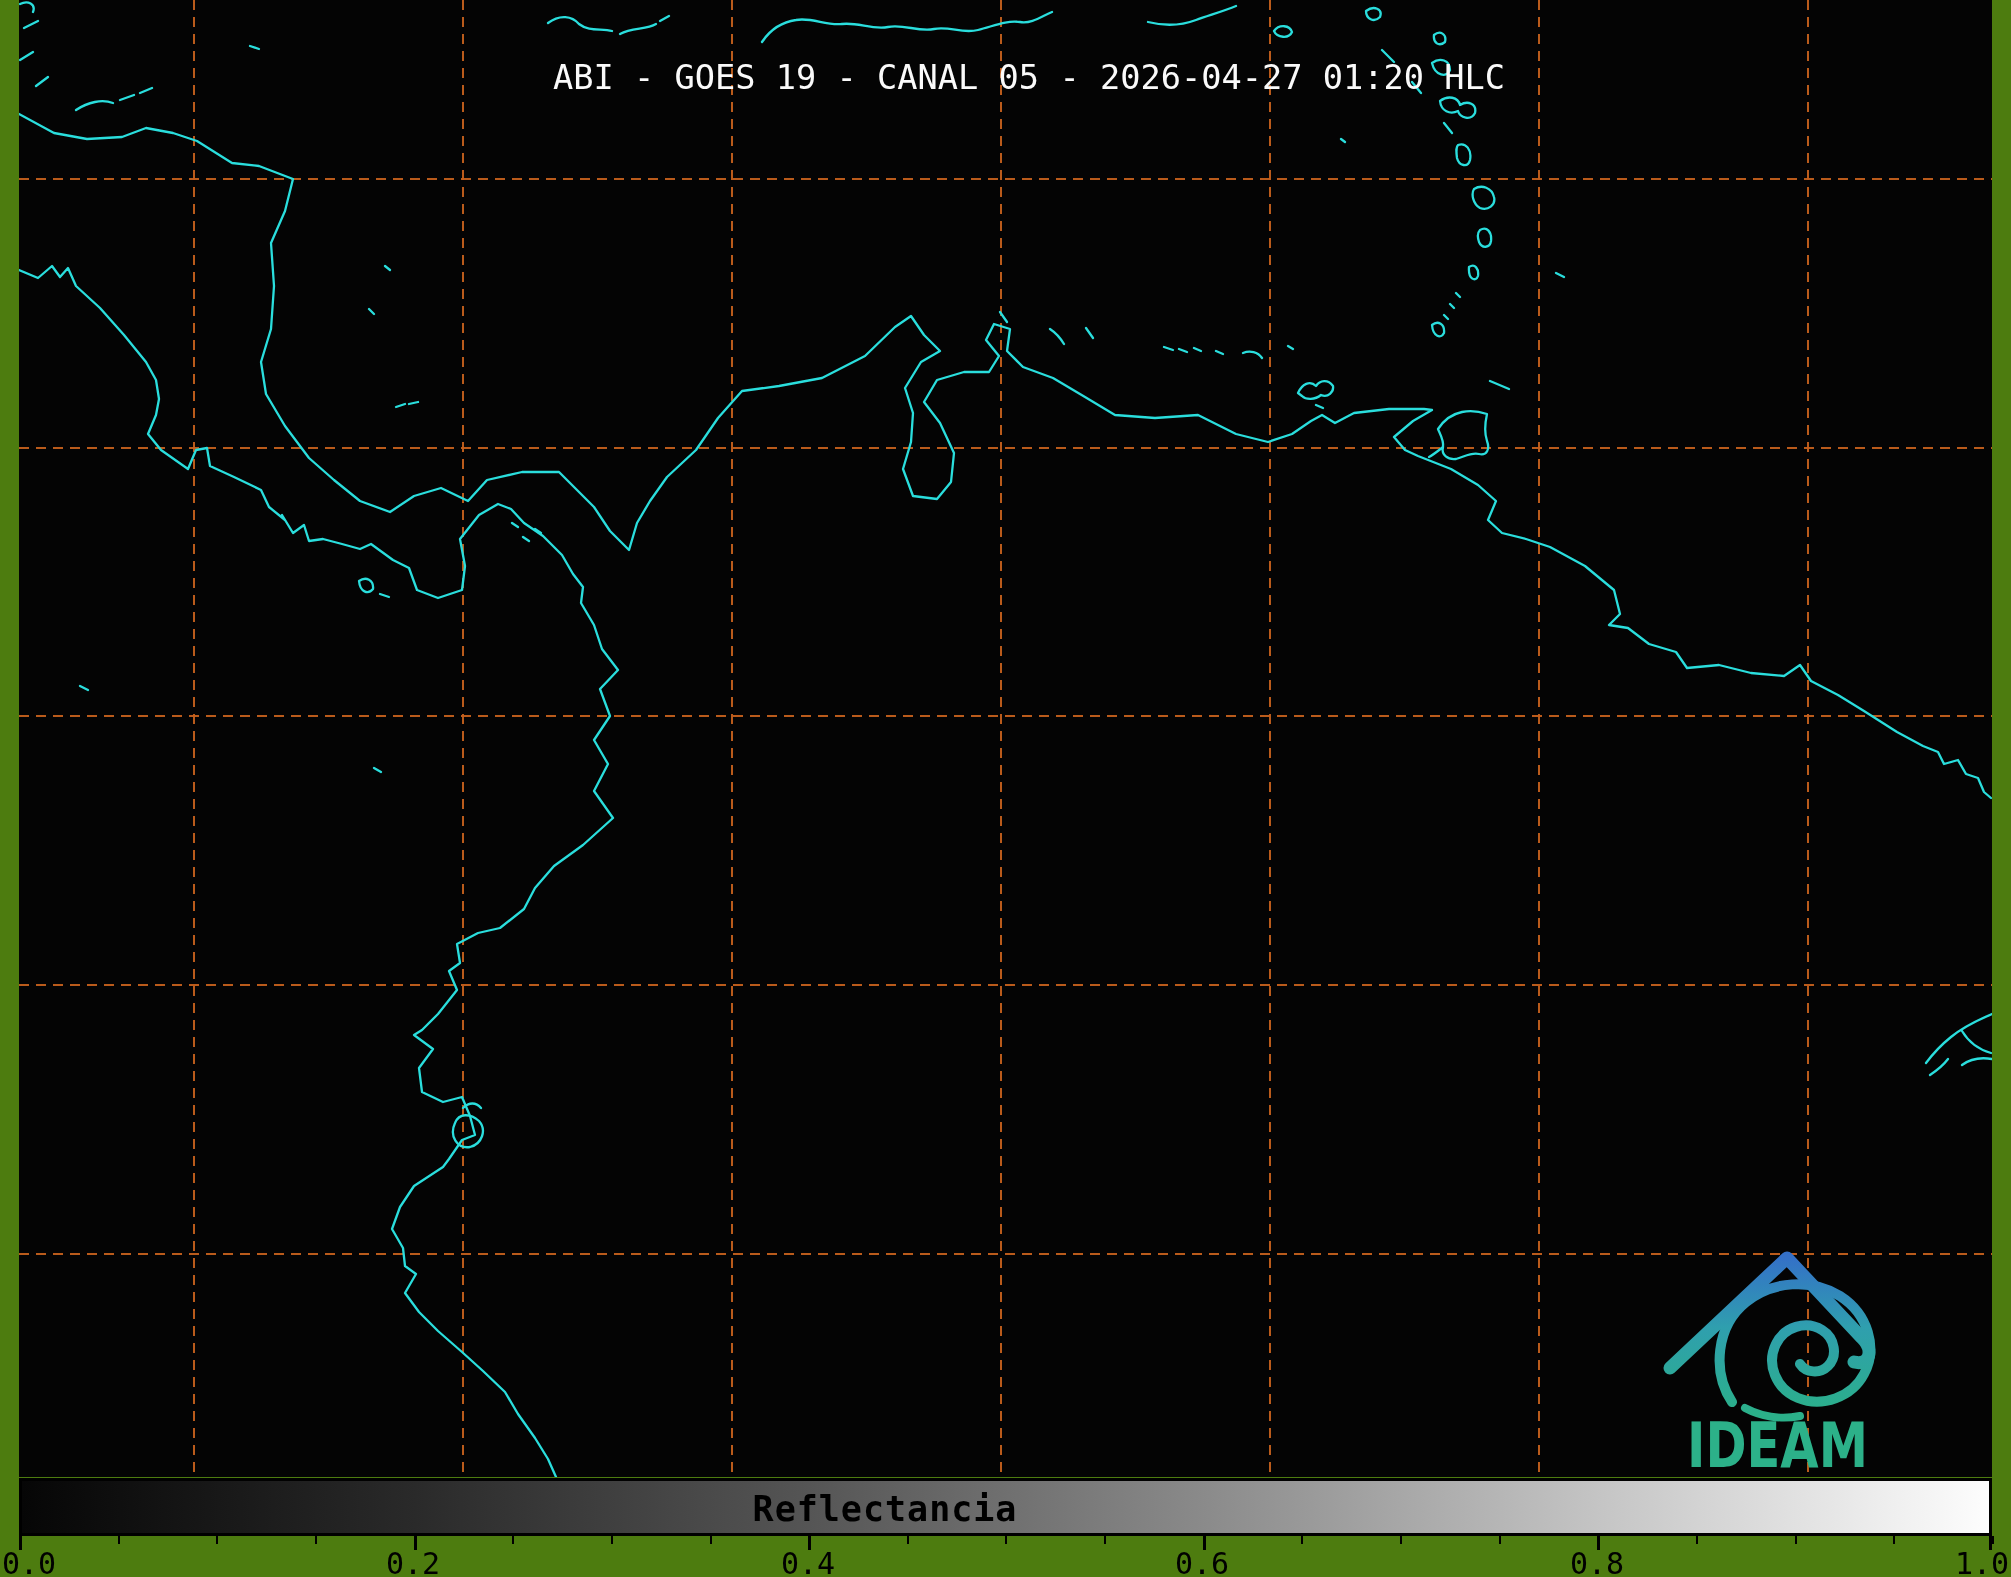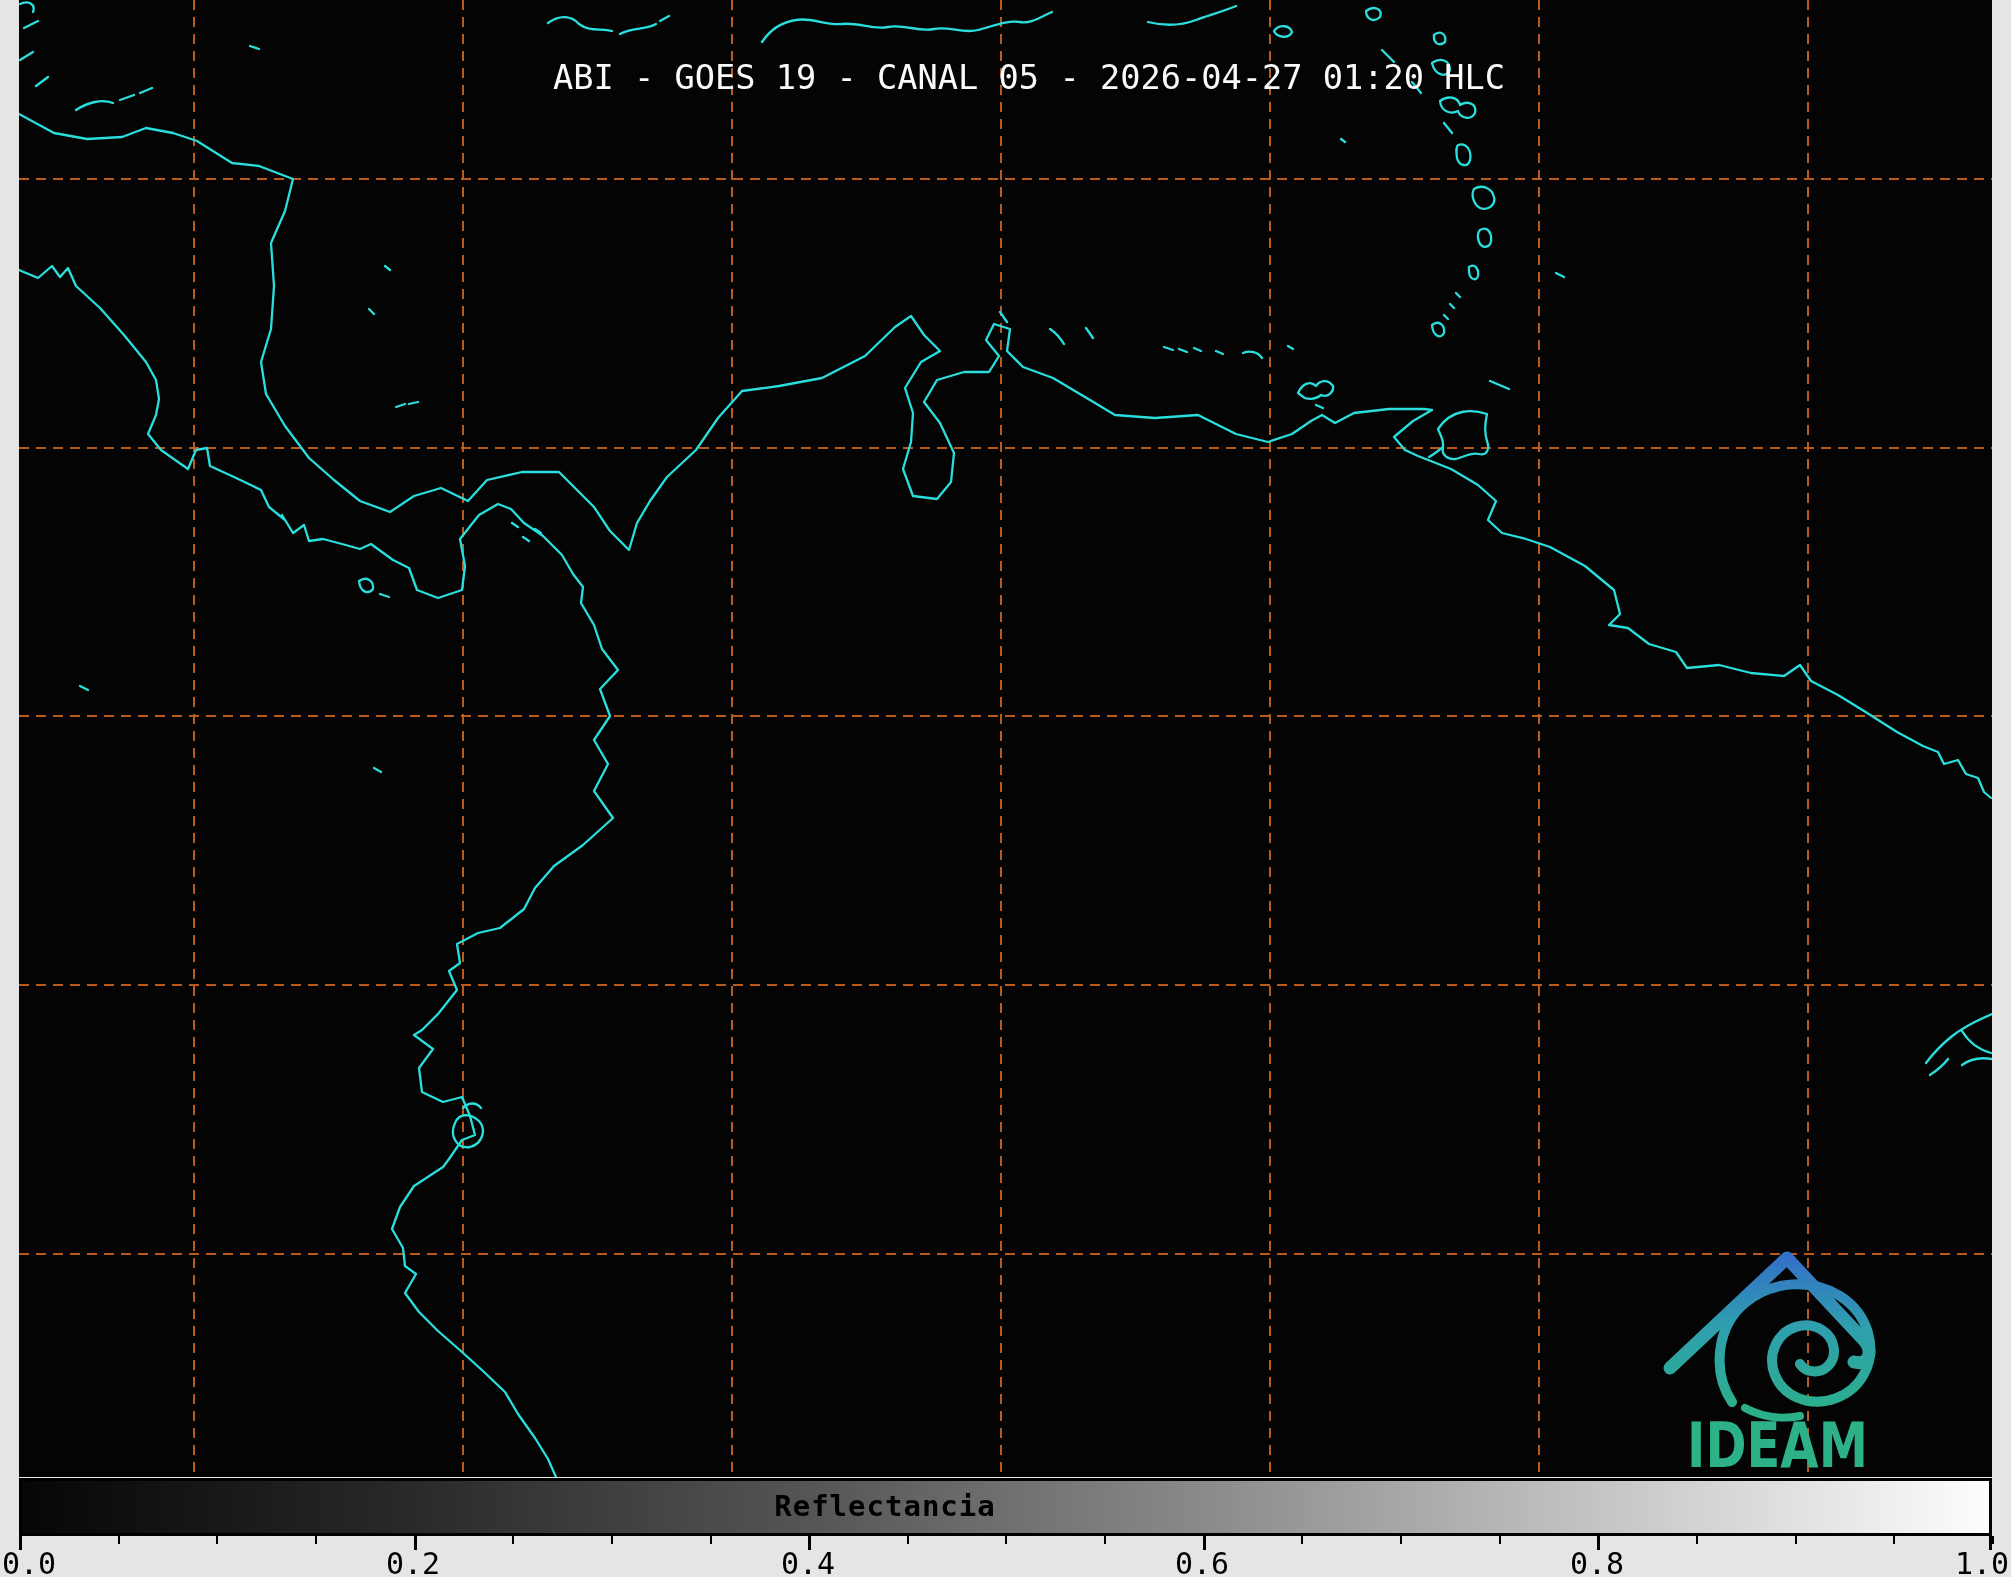--- a/index.html
+++ b/index.html
@@ -1,25 +1,25 @@
 <!DOCTYPE html>
 <html><head>
 <meta charset="utf-8">
 <style>
   html,body{margin:0;padding:0;background:#ffffff;}
-  .stage{position:relative;width:2011px;height:1577px;background:#e5e5e5;overflow:hidden;
+  .stage{position:relative;width:2011px;height:1577px;background:#4d7c0f;overflow:hidden;
          font-family:"DejaVu Sans Mono","Liberation Mono",monospace;}
   .map-svg{position:absolute;left:0;top:0;display:block;}
   
   .colorbar{position:absolute;left:19px;top:1478px;width:1973px;height:58px;
             box-sizing:border-box;border:3px solid #000;}
   .colorbar-gradient{position:absolute;inset:0;
             background:linear-gradient(to right,#060606 0%,#2a2a2a 20%,#555 40%,#8a8a8a 60%,#c4c4c4 80%,#fdfdfd 100%);}
   .colorbar-label{position:absolute;left:0;top:1489px;width:1770px;text-align:center;
-            font-weight:bold;font-size:29px;color:#000;letter-spacing:1px;}
+            font-weight:bold;font-size:35px;color:#000;letter-spacing:1px;}
   .tickrow{position:absolute;left:19px;top:1536px;width:1975px;height:15px;}
   .minor-ticks{position:absolute;left:0;top:0;width:1975px;height:8px;
             background:repeating-linear-gradient(to right,#000 0,#000 2px,transparent 2px,transparent 98.65px);}
   .major-tick{position:absolute;top:0;width:3px;height:14px;background:#000;}
   .tick-label{position:absolute;top:1546px;transform:translateX(-50%);
             font-size:30px;color:#000;white-space:nowrap;}
 </style>
 </head>
 <body>
 

